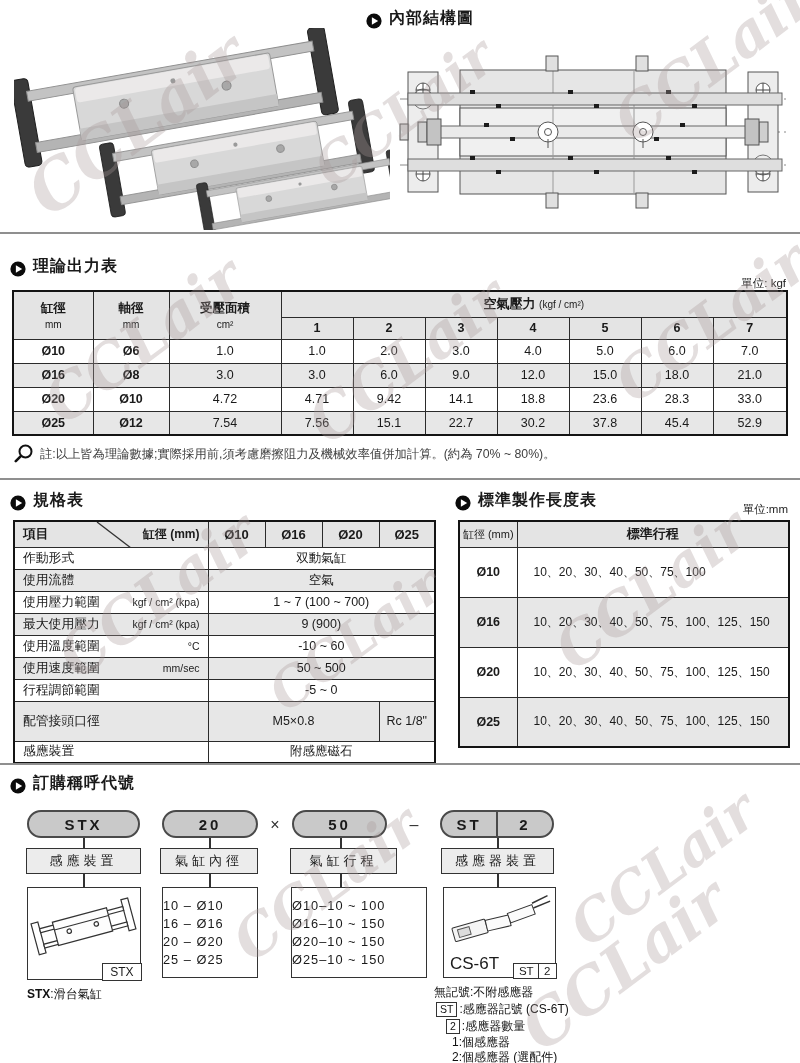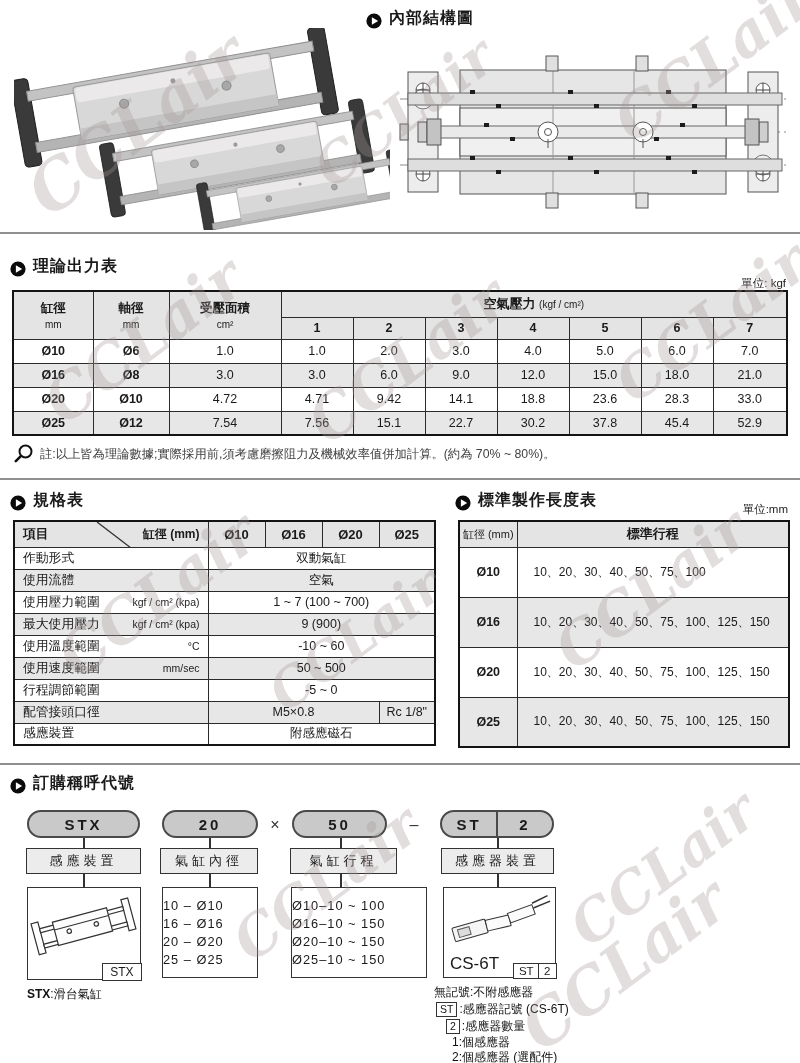--- a/index.html
+++ b/index.html
@@ -362,21 +362,21 @@
         <td colspan="4">50 ~ 500</td>
       </tr>
       <tr style="height:22px;">
         <td>
             <span class="label-with-unit">
               <span class="lbl">行程調節範圍</span>
             </span>
           </td>
         <td colspan="4">-5 ~ 0</td>
       </tr>
-      <tr style="height:22px;">
+      <tr style="height:40px;">
         <td>
             <span class="label-with-unit">
               <span class="lbl">配管接頭口徑</span>
             </span>
           </td>
         <td colspan="3">M5×0.8</td>
         <td>Rc 1/8"</td>
       </tr>
       <tr style="height:22px;">
         <td>

